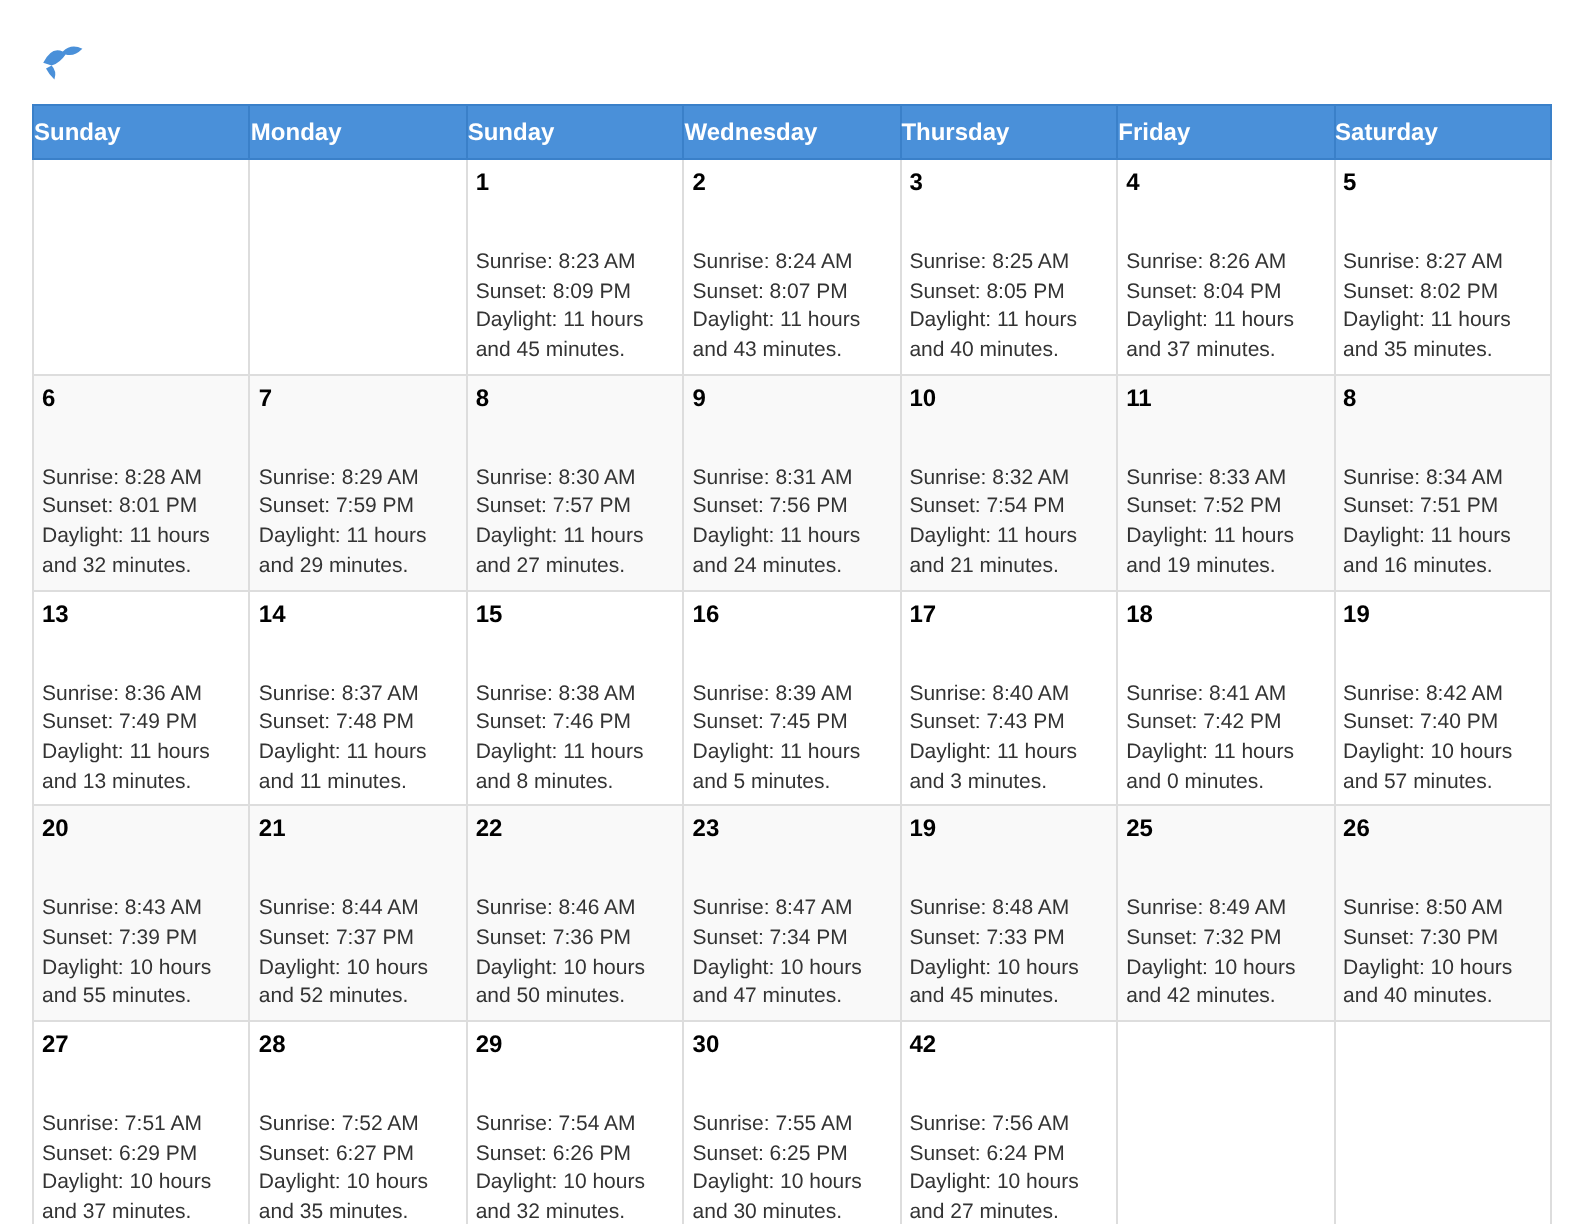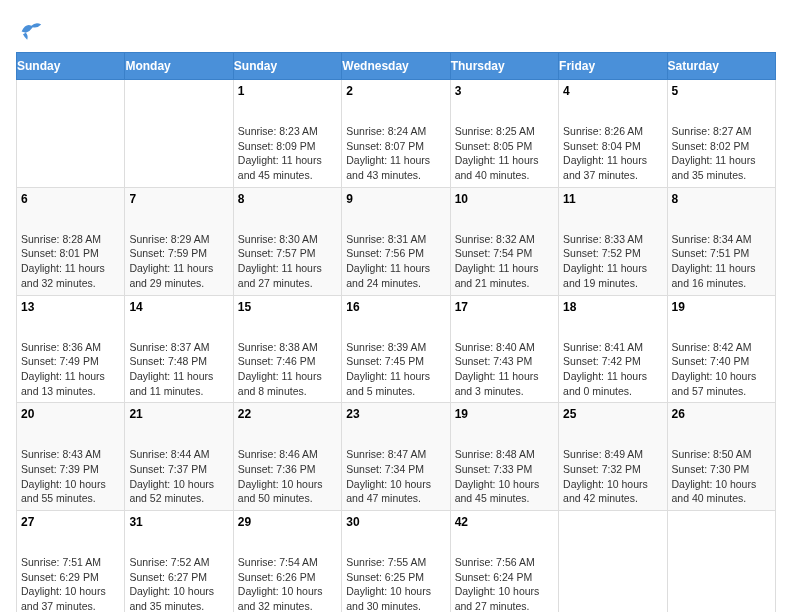--- a/index.html
+++ b/index.html
@@ -235,21 +235,21 @@
           <span class="day-num">26</span>
           <div class="day-info">Sunrise: 8:50 AM<br>Sunset: 7:30 PM<br>Daylight: 10 hours and 40 minutes.</div>
         </td>
       </tr>
       <tr>
         <td>
           <span class="day-num">27</span>
           <div class="day-info">Sunrise: 7:51 AM<br>Sunset: 6:29 PM<br>Daylight: 10 hours and 37 minutes.</div>
         </td>
         <td>
-          <span class="day-num">31</span>
+          <span class="day-num">28</span>
           <div class="day-info">Sunrise: 7:52 AM<br>Sunset: 6:27 PM<br>Daylight: 10 hours and 35 minutes.</div>
         </td>
         <td>
           <span class="day-num">29</span>
           <div class="day-info">Sunrise: 7:54 AM<br>Sunset: 6:26 PM<br>Daylight: 10 hours and 32 minutes.</div>
         </td>
         <td>
           <span class="day-num">30</span>
           <div class="day-info">Sunrise: 7:55 AM<br>Sunset: 6:25 PM<br>Daylight: 10 hours and 30 minutes.</div>
         </td>

